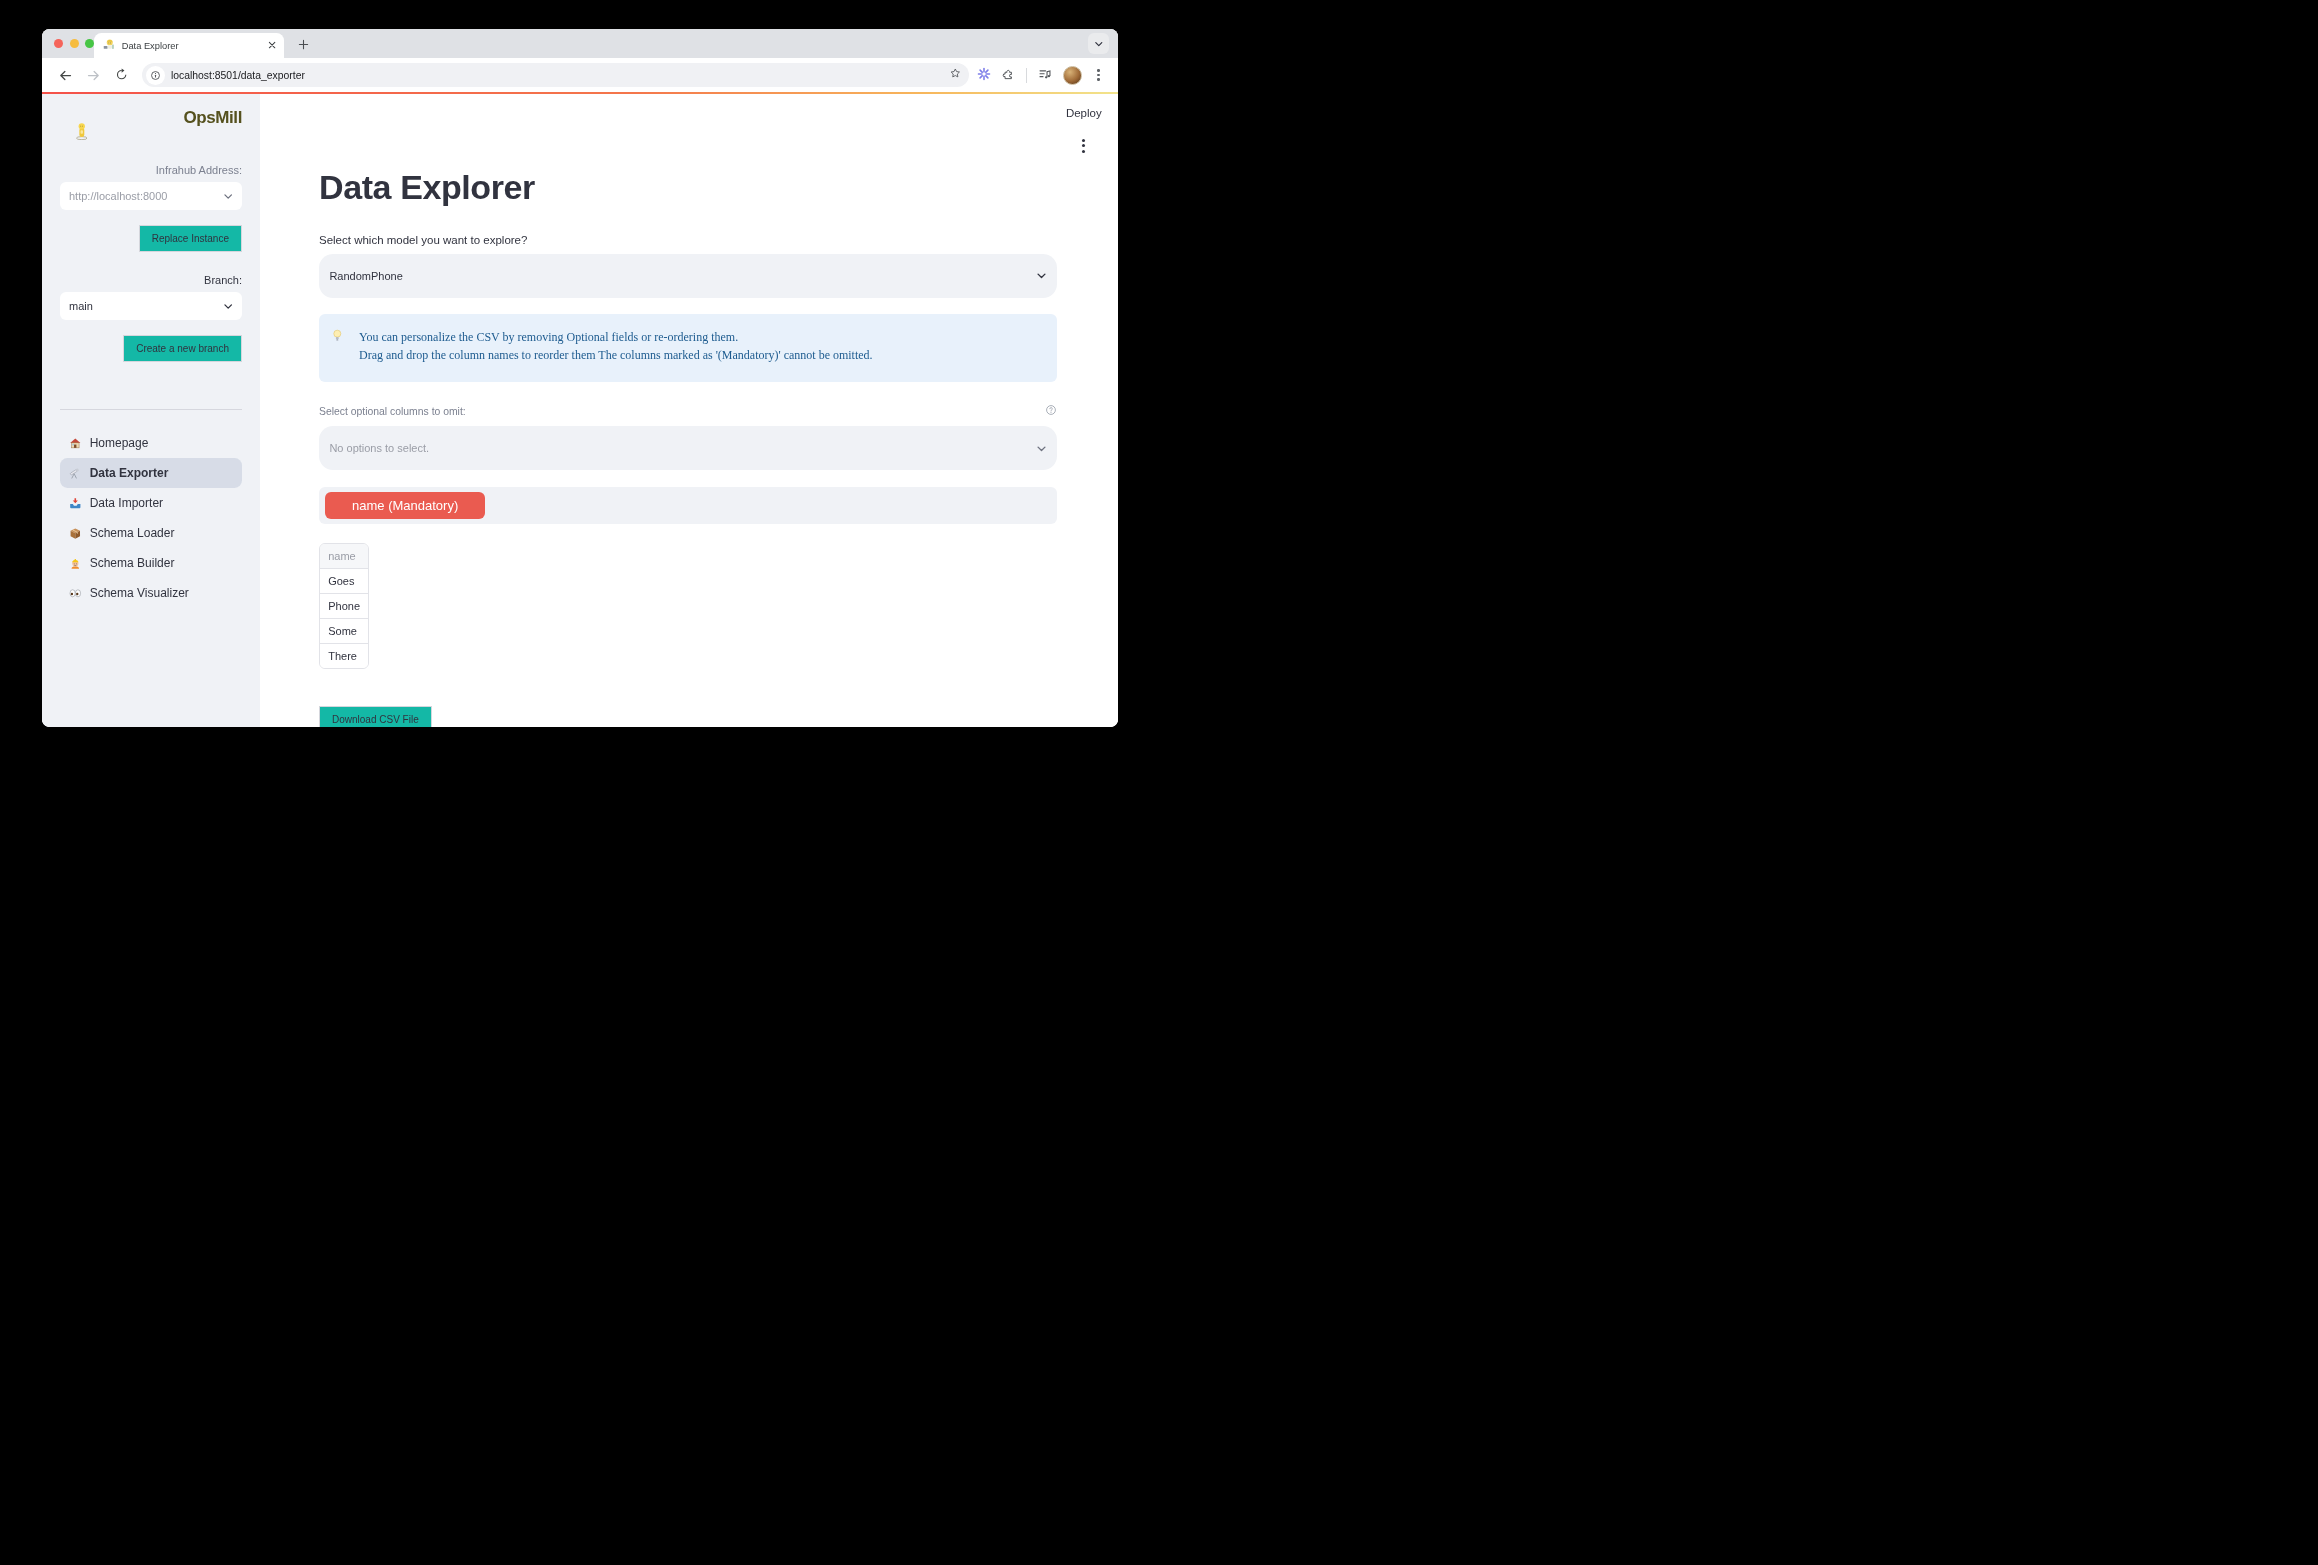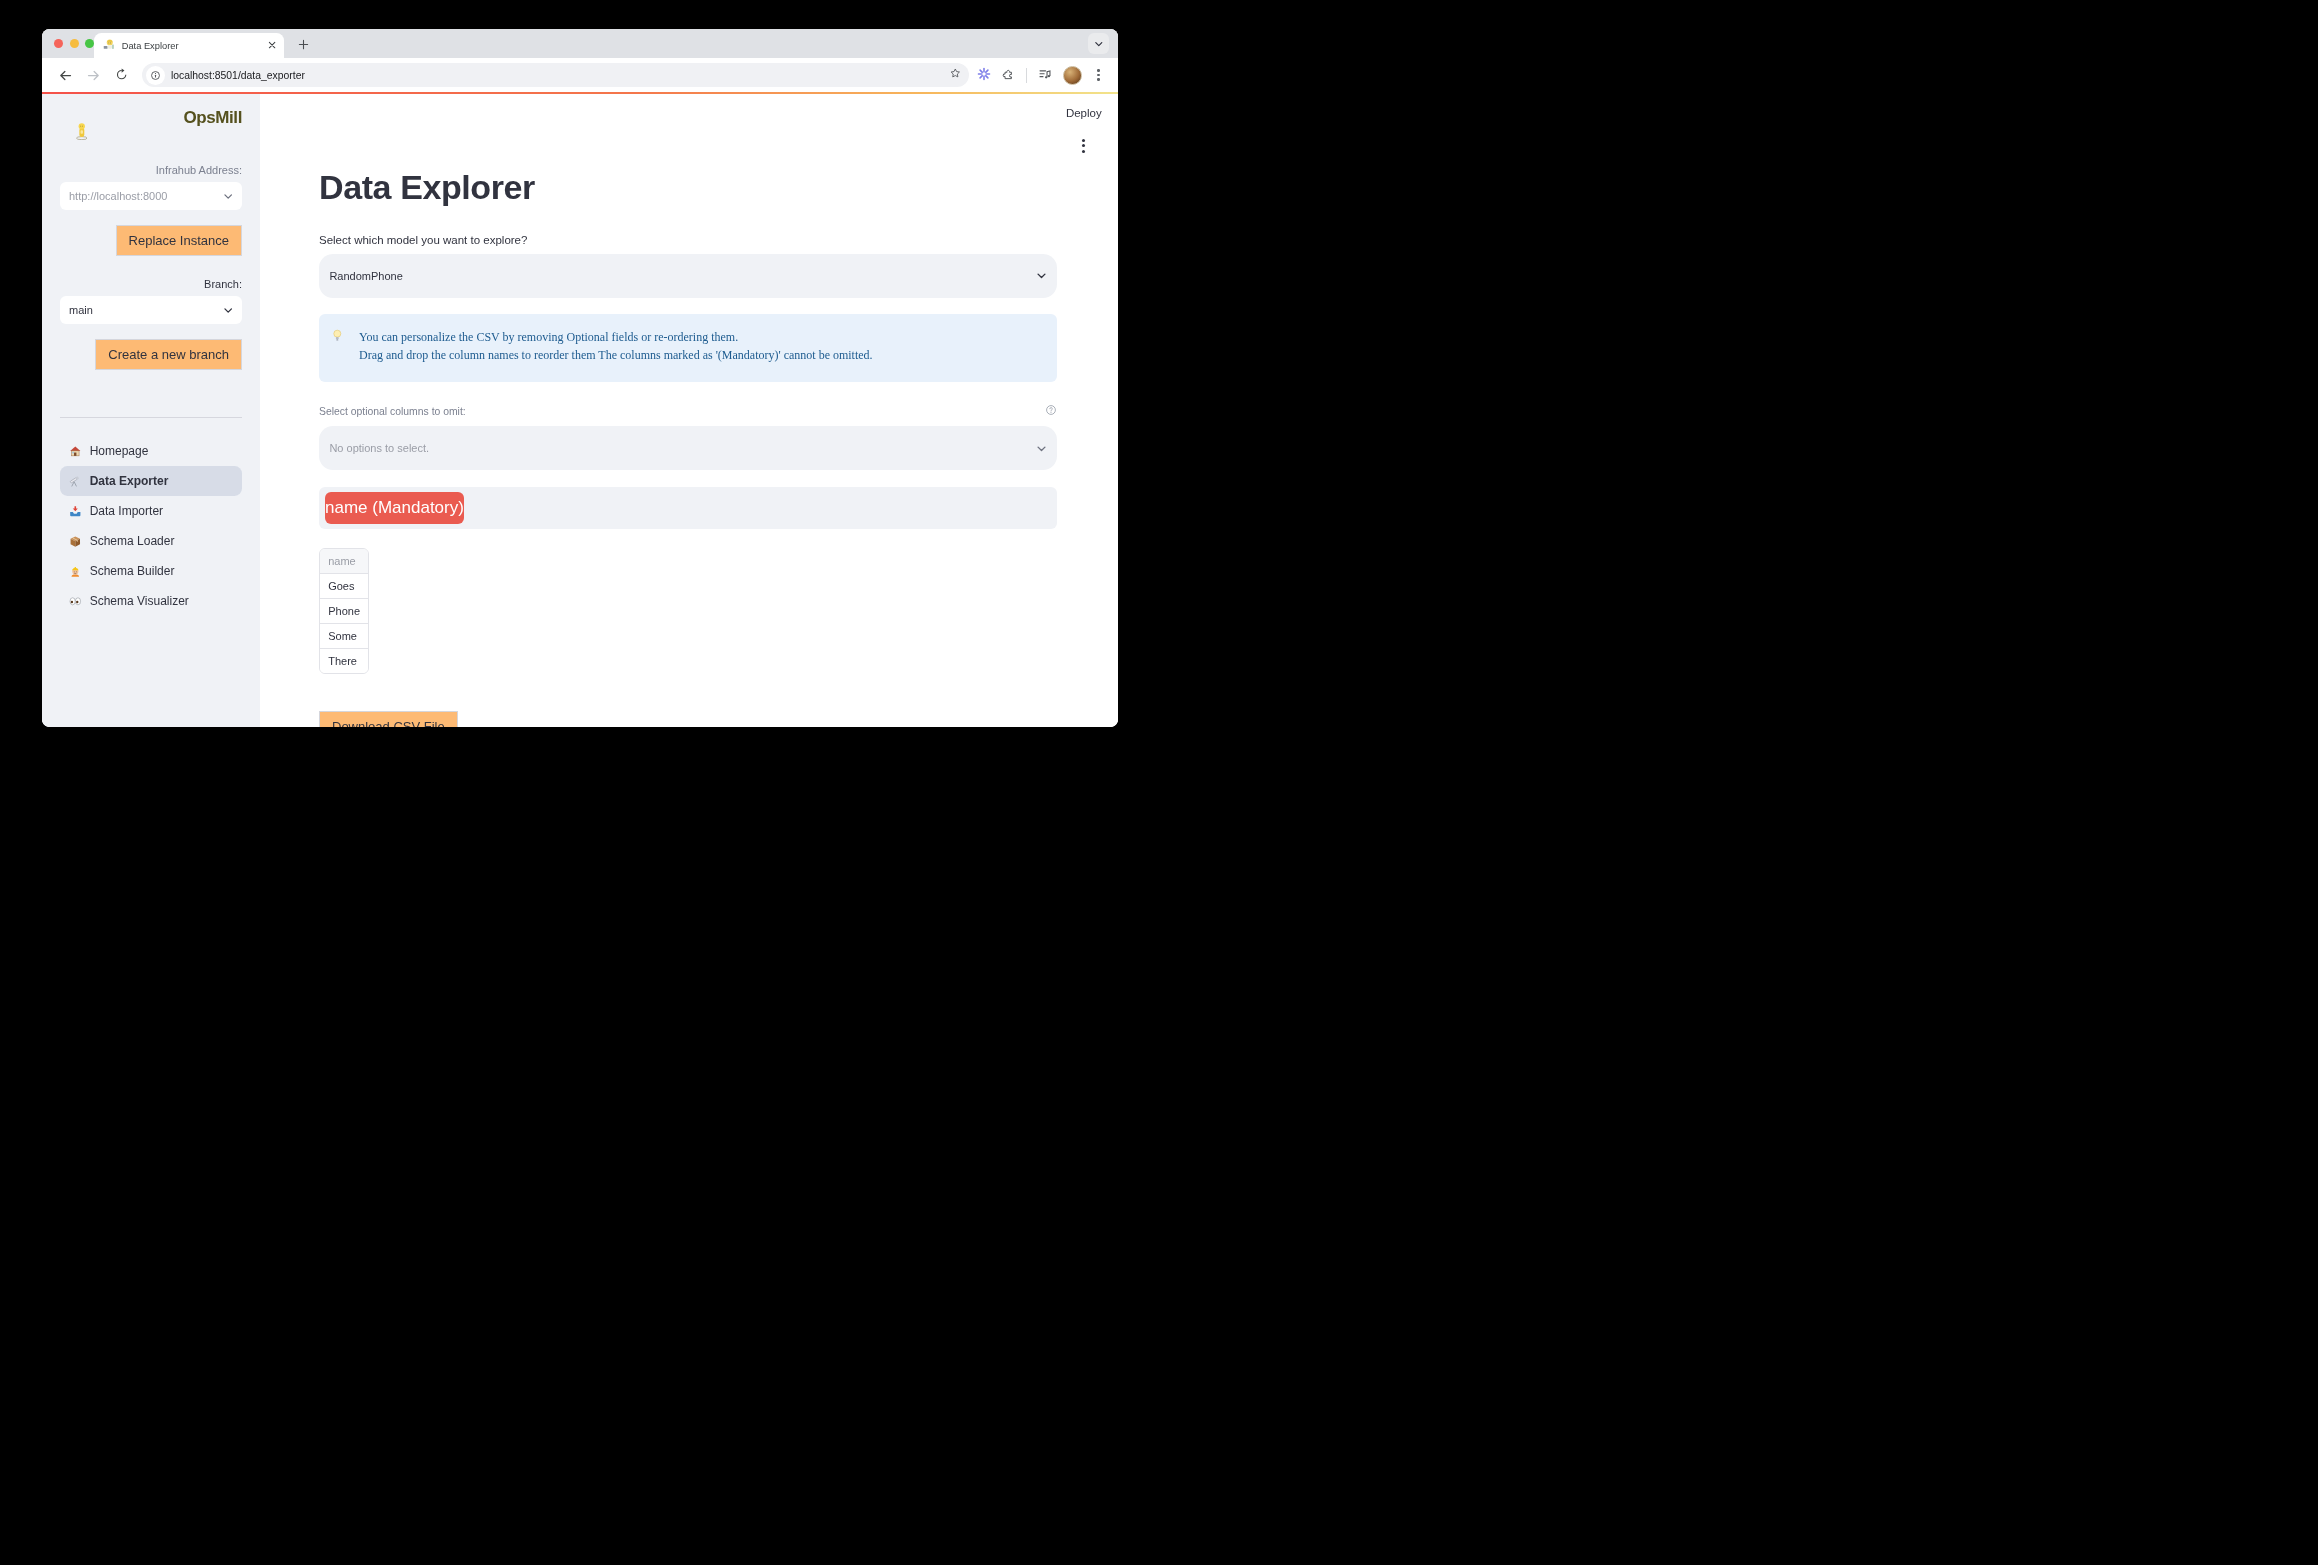--- a/index.html
+++ b/index.html
@@ -43,21 +43,21 @@
   .logo{position:relative;height:25px;margin-top:1.5px;}
   .logo-text{font-size:17px;font-weight:800;letter-spacing:-0.4px;color:#55511e;}
   .mascot{position:absolute;left:15px;top:14px;}
   .side-label{font-size:11px;margin-top:31px;color:#7c8190;}
   .side-label.dark{color:#31333f;}
   .select{height:28px;border-radius:6px;display:flex;align-items:center;justify-content:space-between;
     padding:0 9px;margin-top:6.7px;font-size:11px;}
   .select.white{background:#fff;color:#31333f;}
   .select.white .ph{color:#9a9da6;}
   .btn{display:inline-block;margin-top:15px;padding:6.7px 12px;border:0.7px solid #d5d6dc;border-radius:0;
-    background:#fdba74;font-size:13px;color:#31333f;}
+    background:#14b8a6;font-size:10px;color:#31333f;}
   .divider{border-top:0.7px solid #d6d7de;margin-top:47px;}
   .nav{margin-top:18px;}
   .navitem{display:flex;align-items:center;gap:7.4px;height:30px;padding:0 9px;border-radius:7.4px;
     font-size:12px;color:#31333f;}
   .navitem.active{background:rgba(151,166,195,0.28);font-weight:700;}
   .nicon{width:13.3px;height:13.3px;display:flex;align-items:center;justify-content:center;}
   
   .main{flex:1;position:relative;background:#fff;}
   .appheader{position:absolute;top:13.3px;right:16.3px;display:flex;align-items:center;gap:16.3px;flex-direction:column;}
   .deploy{font-size:11.5px;color:#31333f;}
@@ -70,21 +70,21 @@
     justify-content:space-between;padding:0 10.4px;margin-top:7.4px;font-size:11px;color:#31333f;}
   .mselect .ph{color:#9a9da6;}
   .infobox{margin-top:16.3px;background:#e8f1fb;border-radius:6px;padding:15.6px 18px 18px;position:relative;
     color:#1d5b8f;font-size:12px;line-height:1.4;}
   .infobox .bulb{position:absolute;left:12px;top:15px;}
   .infobox p{margin:0 0 0 22px;font-family:Liberation Serif, serif;}
   .infobox p + p{margin-top:1px;}
   .omit-row{margin-top:22px;display:flex;align-items:center;justify-content:space-between;}
   .omit-label{font-size:10.4px;color:#7c8190;}
   .pillbar{margin-top:16.3px;background:#f0f2f6;border-radius:6px;padding:5.2px 6px;}
-  .pill{display:inline-block;background:#ea5b50;color:#fff;border-radius:6px;padding:6px 0;font-size:17px;}
+  .pill{display:inline-block;background:#ea5b50;color:#fff;border-radius:6px;padding:6px 27px;font-size:13px;}
   .mini-table{margin-top:19px;display:inline-block;border:0.7px solid #e2e3e8;border-radius:6px;overflow:hidden;}
   .mt-cell{padding:6px 8.2px;font-size:11px;border-bottom:0.7px solid #e2e3e8;background:#fff;color:#31333f;min-width:39px;}
   .mt-cell:last-child{border-bottom:none;}
   .mt-head{background:#f6f7f9;color:#9a9da6;}
   .dl-btn{margin-top:34px;}
   .chev{stroke:#31333f;stroke-width:2;fill:none;stroke-linecap:round;stroke-linejoin:round;}
   .chev.gray{stroke:#6f7380;}
 </style>
 </head>
 <body>

